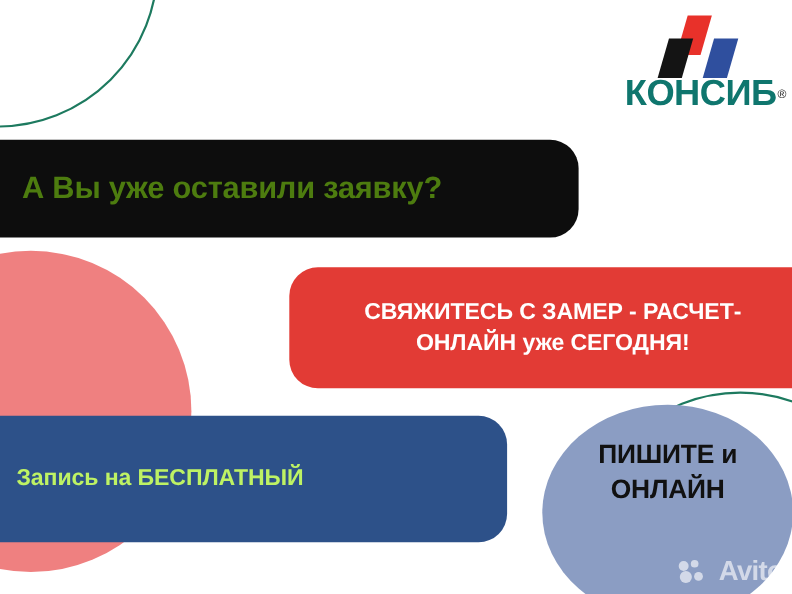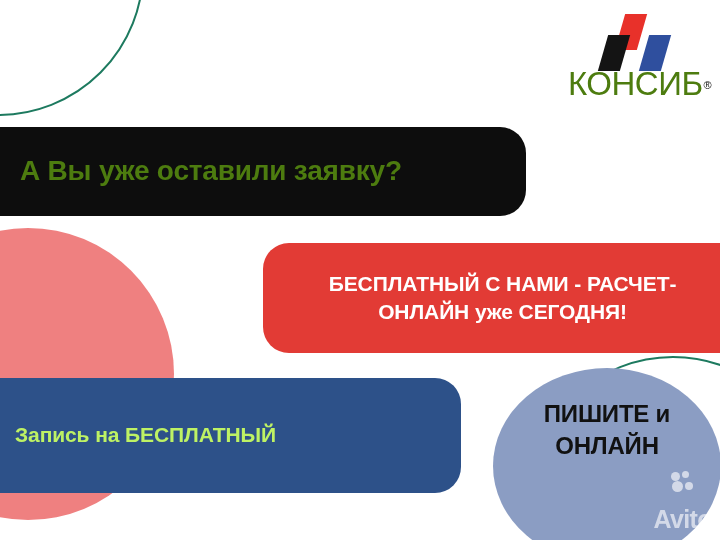--- a/index.html
+++ b/index.html
@@ -83,22 +83,22 @@
   #logo-shape-blue  { background: #2f4f9e; left: 76px; top: 21px; }
 
   #logo-wordmark-row {
     position: relative;
     text-align: right;
     line-height: 1;
     margin-top: 1px;
   }
   #logo-wordmark {
     font-size: 33px;
-    font-weight: normal;
-    color: #4d7c0f;
+    font-weight: bold;
+    color: #0f766e;
     letter-spacing: -0.5px;
   }
   #logo-registered {
     font-size: 11px;
     color: #111111;
     vertical-align: super;
     margin-left: 1px;
   }
 
   
@@ -181,21 +181,20 @@
 
   
   #avito-watermark {
     position: absolute;
     right: 8px;
     bottom: 6px;
     display: flex;
     align-items: center;
     gap: 12px;
     opacity: 0.62;
-    flex-direction: column;
   }
   #avito-dots {
     position: relative;
     width: 24px;
     height: 22px;
   }
   #avito-dots i {
     position: absolute;
     display: block;
     border-radius: 50%;
@@ -232,21 +231,21 @@
       <span id="logo-wordmark">КОНСИБ</span><span id="logo-registered">®</span>
     </div>
   </div>
 
   <div id="banner-question" class="banner">
     <span id="banner-question-text">А Вы уже оставили заявку?</span>
   </div>
 
   <div id="banner-contact" class="banner">
     <div id="banner-contact-text">
-      <div>БЕСПЛАТНЫЙ С НАМИ - РАСЧЕТ-</div>
+      <div>СВЯЖИТЕСЬ С ЗАМЕР - РАСЧЕТ-</div>
       <div>ОНЛАЙН уже СЕГОДНЯ!</div>
     </div>
   </div>
 
   <div id="banner-measure" class="banner">
     <div id="banner-measure-text">
       <div>Запись на БЕСПЛАТНЫЙ</div>
     </div>
   </div>
 

